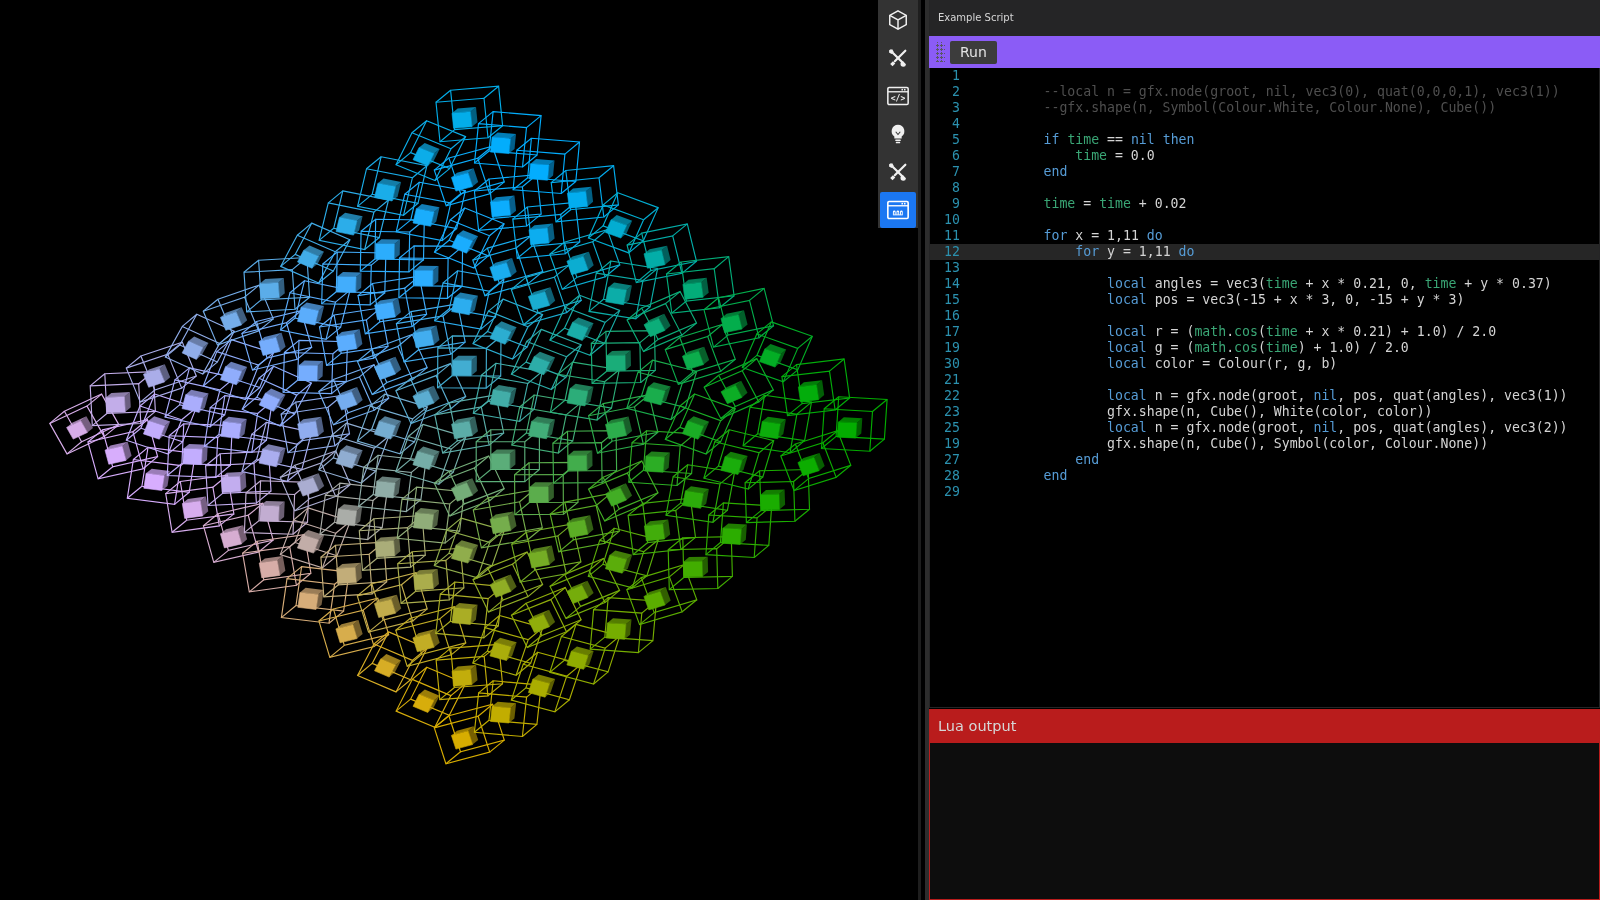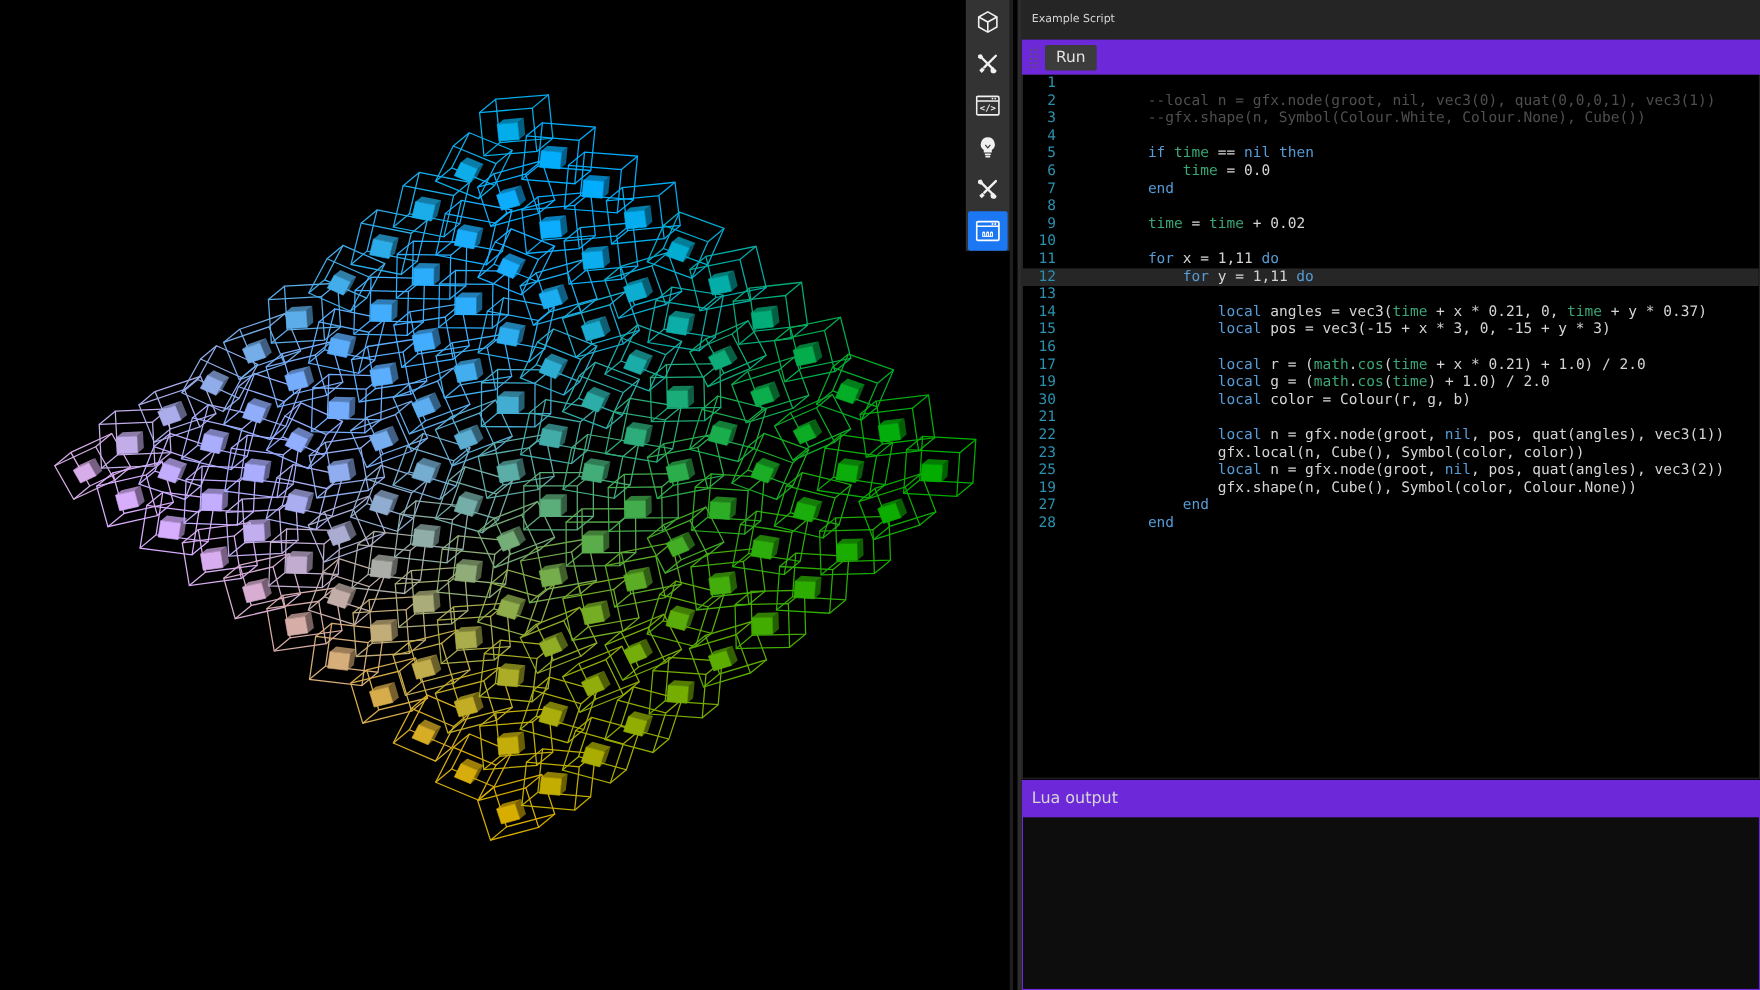--- a/index.html
+++ b/index.html
@@ -34,21 +34,21 @@
   #script-window {
     position:absolute; left:929px; top:0; width:671px; height:708px;
     background:#252526; display:flex; flex-direction:column;
   }
   #script-title {
     height:36px; line-height:36px; padding-left:9px;
     color:#d6d6d6; font-size:10px; background:#252526;
     font-family:"DejaVu Sans", sans-serif;
   }
   #script-toolbar {
-    height:32px; background:#6d28d9; display:flex; align-items:center;
+    height:32px; background:#8b5cf6; display:flex; align-items:center;
     padding-left:6px;
   }
   .grip {
     width:10px; height:20px; margin-right:5px;
     background-image:
       radial-gradient(circle at 1.5px 1.5px, #555 1.1px, transparent 1.2px);
     background-size:4px 4px; background-position:1px 2px;
     opacity:.9;
   }
   #run-button {
@@ -74,21 +74,21 @@
   .ltext { display:inline-block; vertical-align:top; margin-left:20px; color:#d4d4d4; }
 
   .k  { color:#569cd6; }   
   .fn { color:#3aa675; }   
   .cm { color:#4f4f4f; }   
   .pl { color:#d4d4d4; }   
 
   
   #output-window {
     position:absolute; left:929px; top:709px; width:671px; height:191px;
-    background:#6d28d9;
+    background:#b91c1c;
   }
   #output-title {
     height:34px; line-height:34px; padding-left:9px;
     color:#d6d6d6; font-size:14.5px;
   }
   #output-body {
     position:absolute; left:1px; top:34px; right:1px; bottom:1px;
     background:#0d0d0d;
   }
   
@@ -1785,25 +1785,26 @@
         <div class="code-line hl"><span class="lnum">12</span><span class="ltext"><span class="pl">            </span><span class="k">for</span><span class="pl"> y = 1,11 </span><span class="k">do</span></span></div>
         <div class="code-line"><span class="lnum">13</span><span class="ltext"></span></div>
         <div class="code-line"><span class="lnum">14</span><span class="ltext"><span class="pl">                </span><span class="k">local</span><span class="pl"> angles = vec3(</span><span class="fn">time</span><span class="pl"> + x * 0.21, 0, </span><span class="fn">time</span><span class="pl"> + y * 0.37)</span></span></div>
         <div class="code-line"><span class="lnum">15</span><span class="ltext"><span class="pl">                </span><span class="k">local</span><span class="pl"> pos = vec3(-15 + x * 3, 0, -15 + y * 3)</span></span></div>
         <div class="code-line"><span class="lnum">16</span><span class="ltext"></span></div>
         <div class="code-line"><span class="lnum">17</span><span class="ltext"><span class="pl">                </span><span class="k">local</span><span class="pl"> r = (</span><span class="fn">math</span><span class="pl">.</span><span class="fn">cos</span><span class="pl">(</span><span class="fn">time</span><span class="pl"> + x * 0.21) + 1.0) / 2.0</span></span></div>
         <div class="code-line"><span class="lnum">19</span><span class="ltext"><span class="pl">                </span><span class="k">local</span><span class="pl"> g = (</span><span class="fn">math</span><span class="pl">.</span><span class="fn">cos</span><span class="pl">(</span><span class="fn">time</span><span class="pl">) + 1.0) / 2.0</span></span></div>
         <div class="code-line"><span class="lnum">30</span><span class="ltext"><span class="pl">                </span><span class="k">local</span><span class="pl"> color = Colour(r, g, b)</span></span></div>
         <div class="code-line"><span class="lnum">21</span><span class="ltext"></span></div>
         <div class="code-line"><span class="lnum">22</span><span class="ltext"><span class="pl">                </span><span class="k">local</span><span class="pl"> n = gfx.node(groot, </span><span class="k">nil</span><span class="pl">, pos, quat(angles), vec3(1))</span></span></div>
-        <div class="code-line"><span class="lnum">23</span><span class="ltext"><span class="pl">                gfx.local(n, Cube(), Symbol(color, color))</span></span></div>
+        <div class="code-line"><span class="lnum">23</span><span class="ltext"><span class="pl">                gfx.shape(n, Cube(), White(color, color))</span></span></div>
         <div class="code-line"><span class="lnum">25</span><span class="ltext"><span class="pl">                </span><span class="k">local</span><span class="pl"> n = gfx.node(groot, </span><span class="k">nil</span><span class="pl">, pos, quat(angles), vec3(2))</span></span></div>
         <div class="code-line"><span class="lnum">19</span><span class="ltext"><span class="pl">                gfx.shape(n, Cube(), Symbol(color, Colour.None))</span></span></div>
         <div class="code-line"><span class="lnum">27</span><span class="ltext"><span class="pl">            </span><span class="k">end</span></span></div>
         <div class="code-line"><span class="lnum">28</span><span class="ltext"><span class="pl">        </span><span class="k">end</span></span></div>
+        <div class="code-line"><span class="lnum">29</span><span class="ltext"></span></div>
       </div>
   </div>
 
   <div id="output-window">
     <div id="output-title">Lua output</div>
     <div id="output-body"></div>
   </div>
 
 </div>
 

